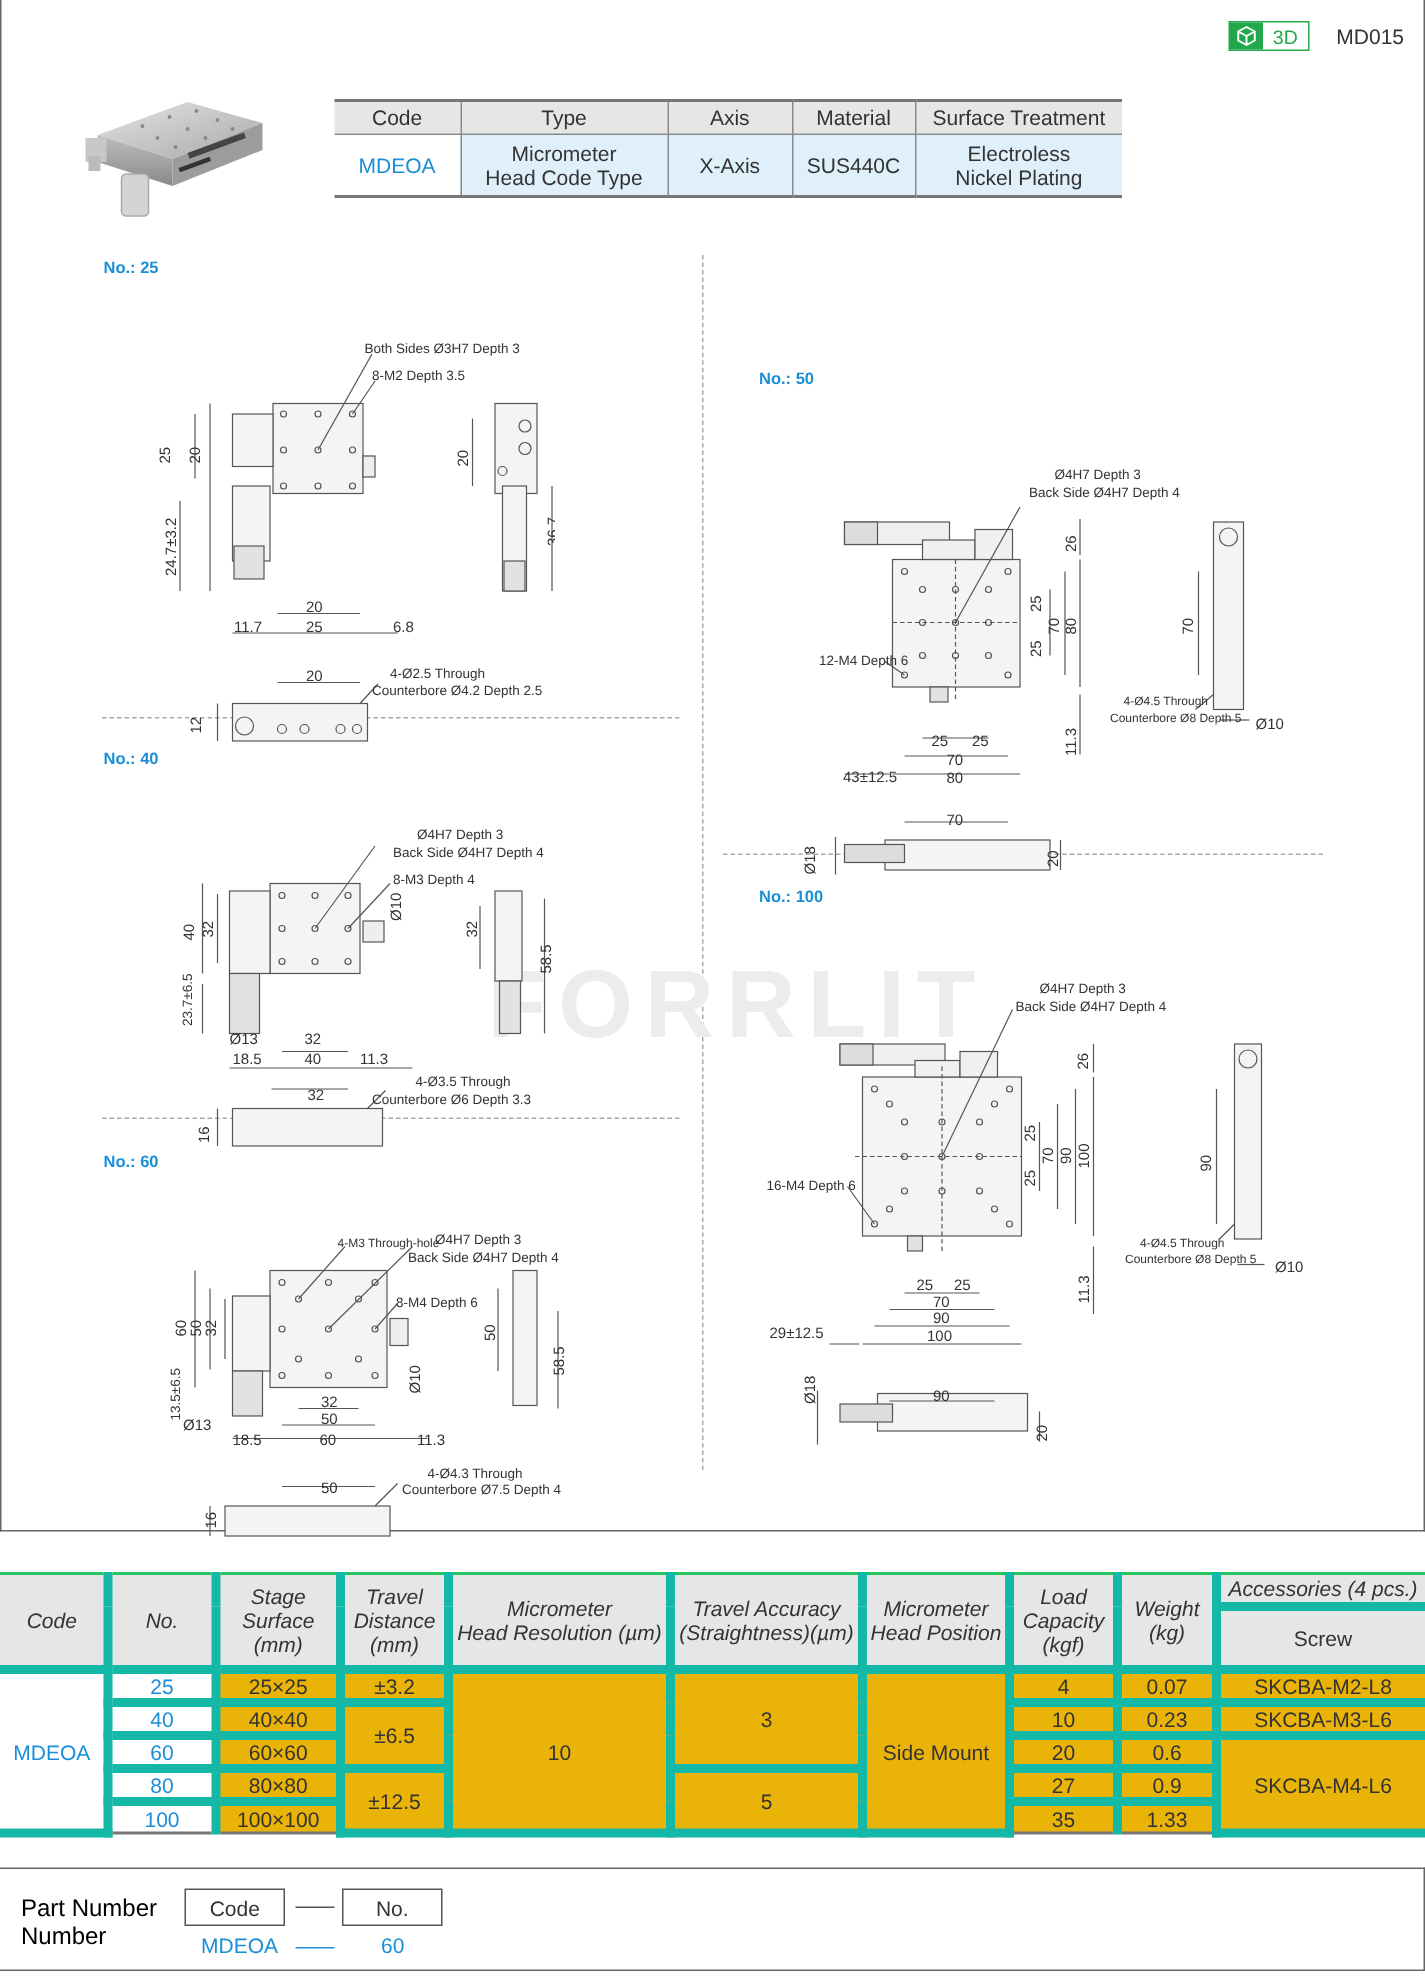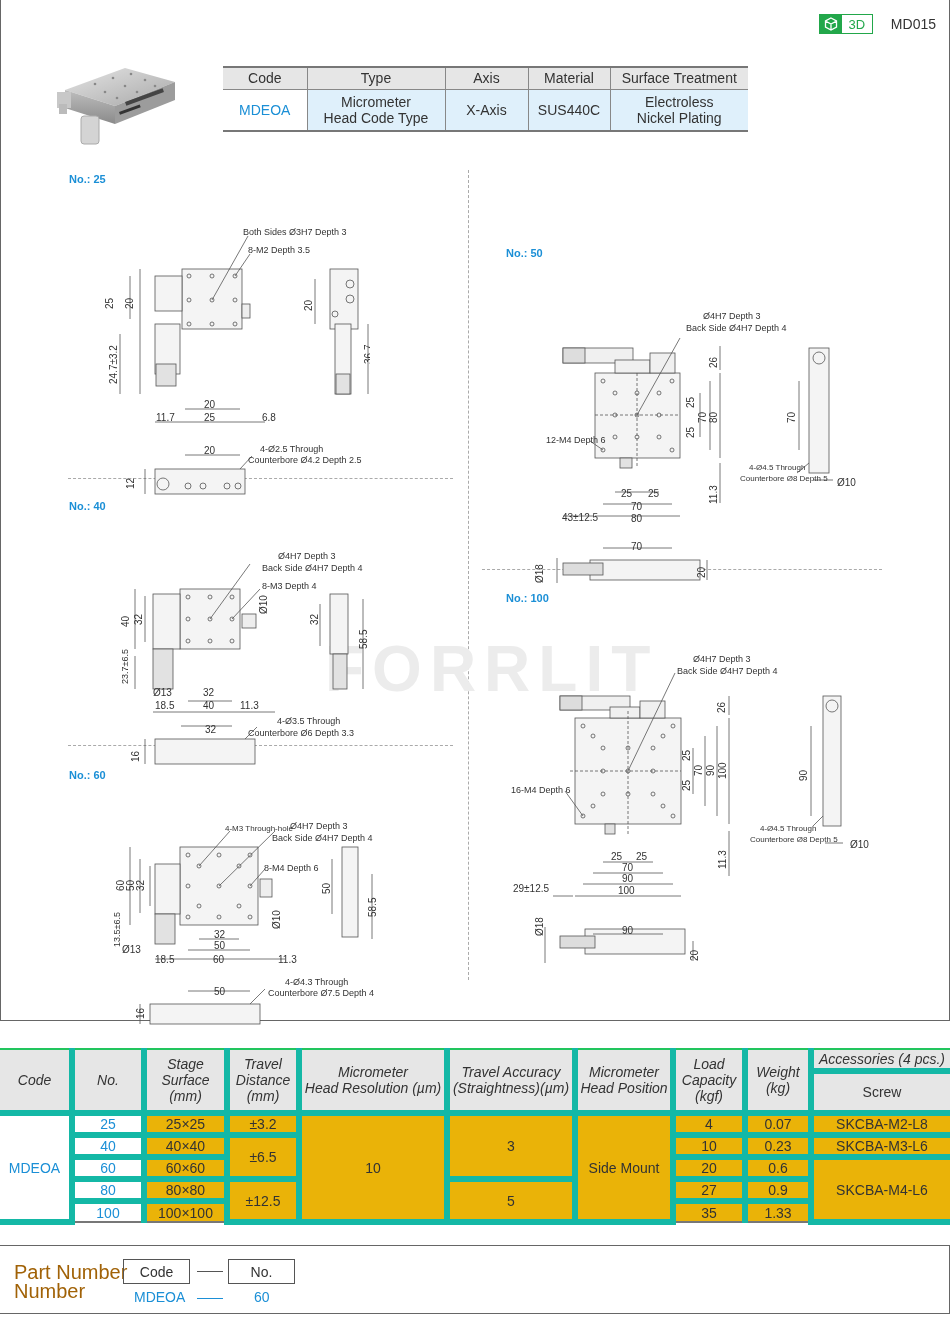--- a/index.html
+++ b/index.html
@@ -36,21 +36,21 @@
   .main th { background: #e6e6e6; line-height: 16px; }
   .main tr.hdr1 th { border-top: 2px solid #22c55e; font-style: italic; }
   .main td { background: #eab308; height: 21px; }
   .main td.w { background: #fff; }
   .main td.blue { color: #1b8fd6; }
   .main tr:last-child td { border-bottom: 2px solid #777; }
   .main th:first-child, .main td:first-child { border-left: none; }
   .main th:last-child, .main td:last-child { border-right: none; }
 
   .pn { position: absolute; left: 0; top: 1245px; width: 950px; height: 69px; border: 1px solid #666; border-left: none; }
-  .pn-title { position: absolute; left: 14px; top: 17px; font-size: 20px; line-height: 19px; color: #a16207; }
+  .pn-title { position: absolute; left: 14px; top: 17px; font-size: 16px; line-height: 19px; color: #000000; }
   .pn-box { position: absolute; top: 13px; height: 25px; border: 1px solid #555; font-size: 14px; display: flex; align-items: center; justify-content: center; }
   .pn-val { position: absolute; top: 43px; color: #1b8fd6; font-size: 14px; }
   .pn-dash { position: absolute; width: 26px; }
 </style>
 </head>
 <body>
 
 <div class="frame"></div>
 
 <div class="topbar">

